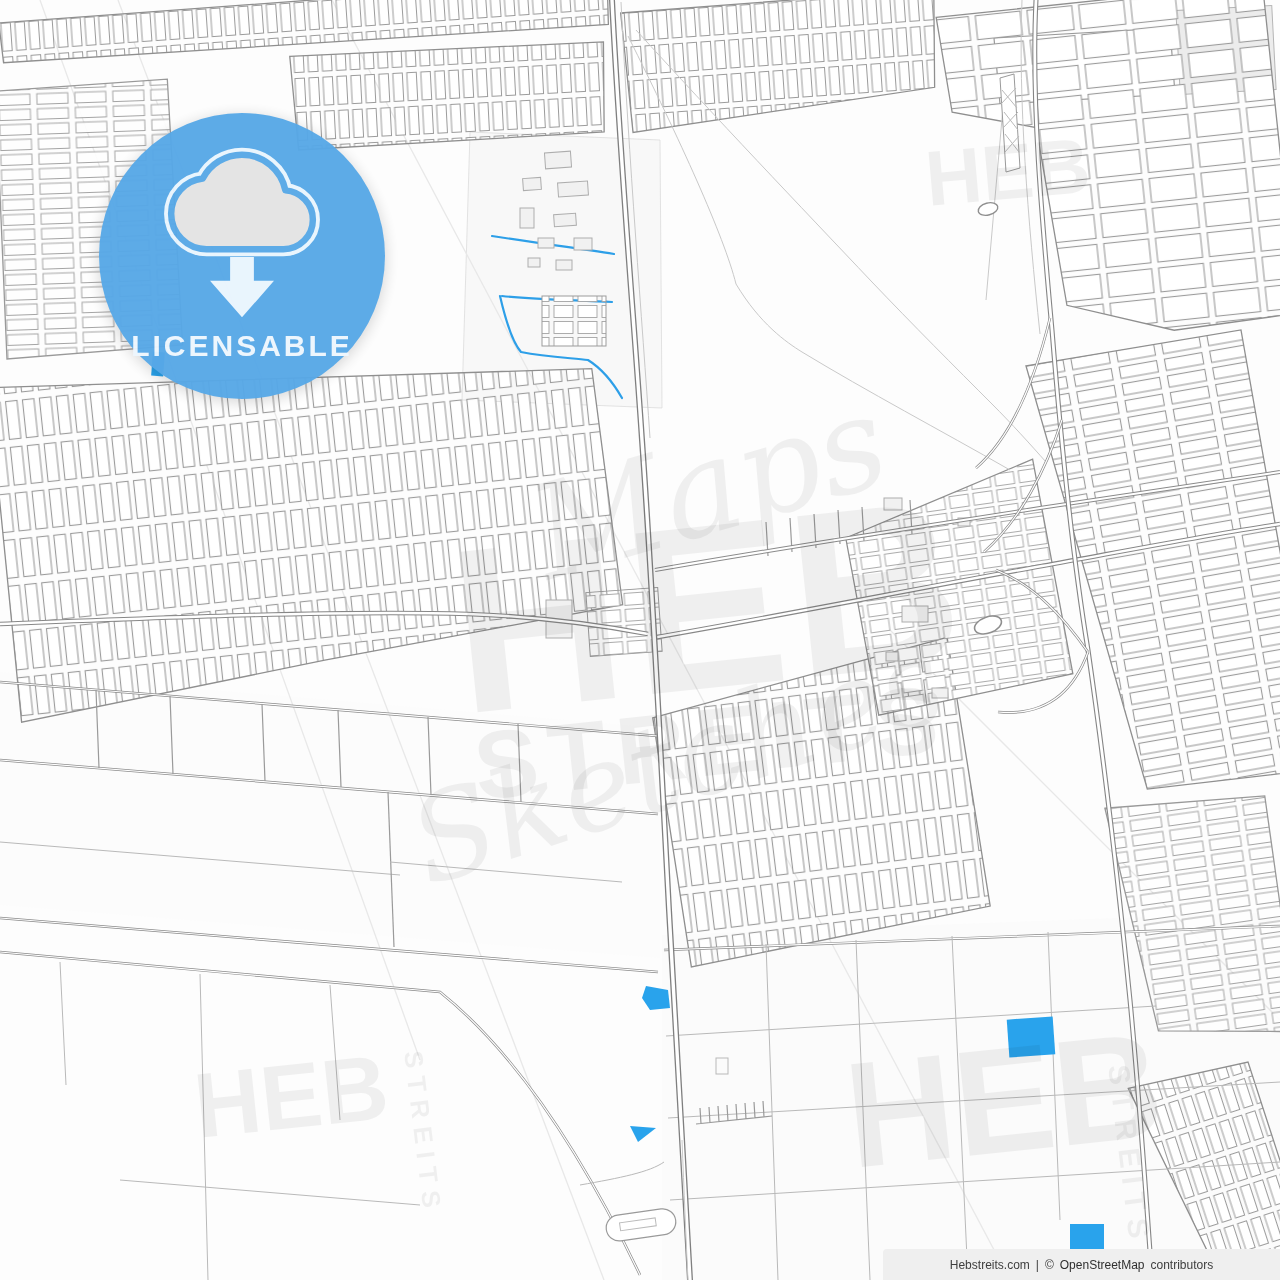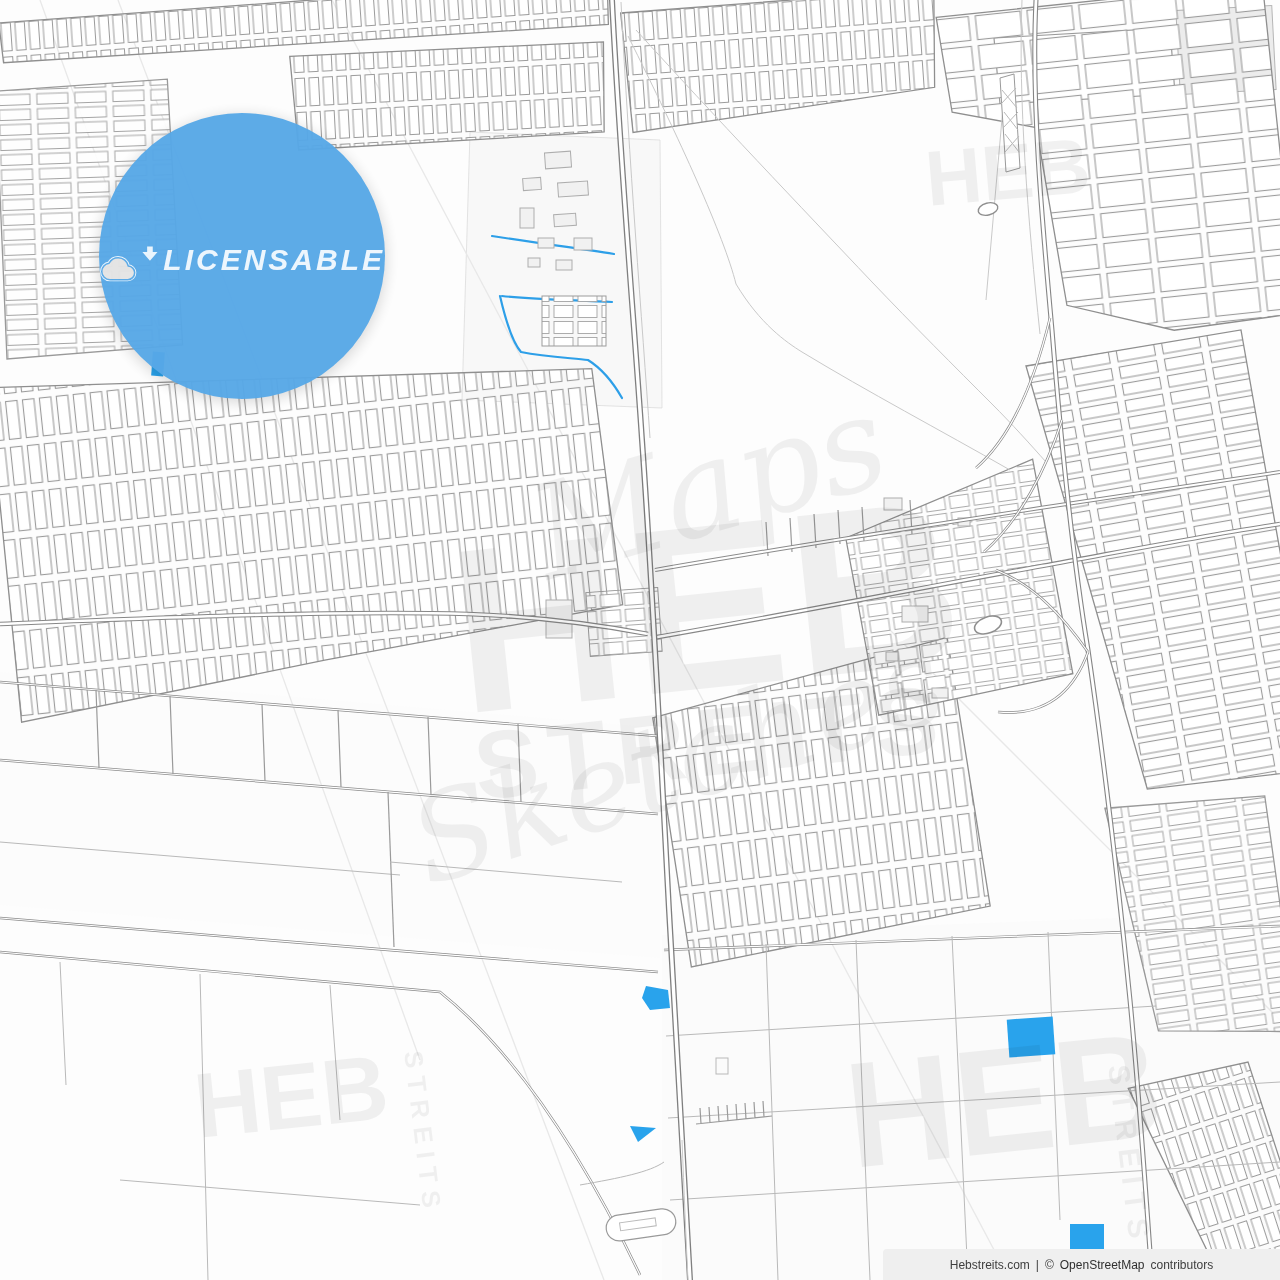--- a/index.html
+++ b/index.html
@@ -27,22 +27,22 @@
   .fl{stroke:#c9c9c9;stroke-width:1;fill:none}
   .dg{stroke:#e8e8e8;stroke-width:1.3;fill:none}
   .bl{stroke:#adadad;stroke-width:1;fill:#f1f1f1}
   .wt{stroke:#2D9FE8;stroke-width:2.2;fill:none;stroke-linecap:round}
   .wf{fill:var(--water);stroke:none}
   .wm{fill:#000;opacity:.05;font-family:"Liberation Sans",sans-serif;font-weight:800}
   .wms{fill:#000;opacity:.05;font-family:"DejaVu Serif",serif;font-style:italic}
 
   
   .badge{position:absolute;left:99px;top:113px;width:286px;height:286px;border-radius:50%;
-         background:var(--badge-blue);opacity:.96;display:flex;flex-direction:row;align-items:center;
-         box-shadow:0 3px 16px rgba(0,0,0,.18);cursor:pointer;font-style:italic;}
+         background:var(--badge-blue);opacity:.96;display:flex;flex-direction:column;align-items:center;
+         box-shadow:0 3px 16px rgba(0,0,0,.18);cursor:pointer;}
   .badge .cloud{width:166px;height:124px;margin-top:24px;}
   .badge .arrow{width:112px;height:64px;margin-top:-4px;}
   .badge-label{margin-top:8px;font-size:30px;font-weight:800;letter-spacing:3px;color:var(--badge-text);}
 
   
   .footer{position:absolute;right:0;bottom:0;width:397px;height:31px;background:var(--footer-bg);
           border-top-left-radius:4px;display:flex;align-items:center;justify-content:center;
           font-size:12px;color:var(--footer-text);white-space:nowrap;}
   .footer span{margin:0 3px;}
   .footer .b{font-weight:400;color:#2f2f2f;}

